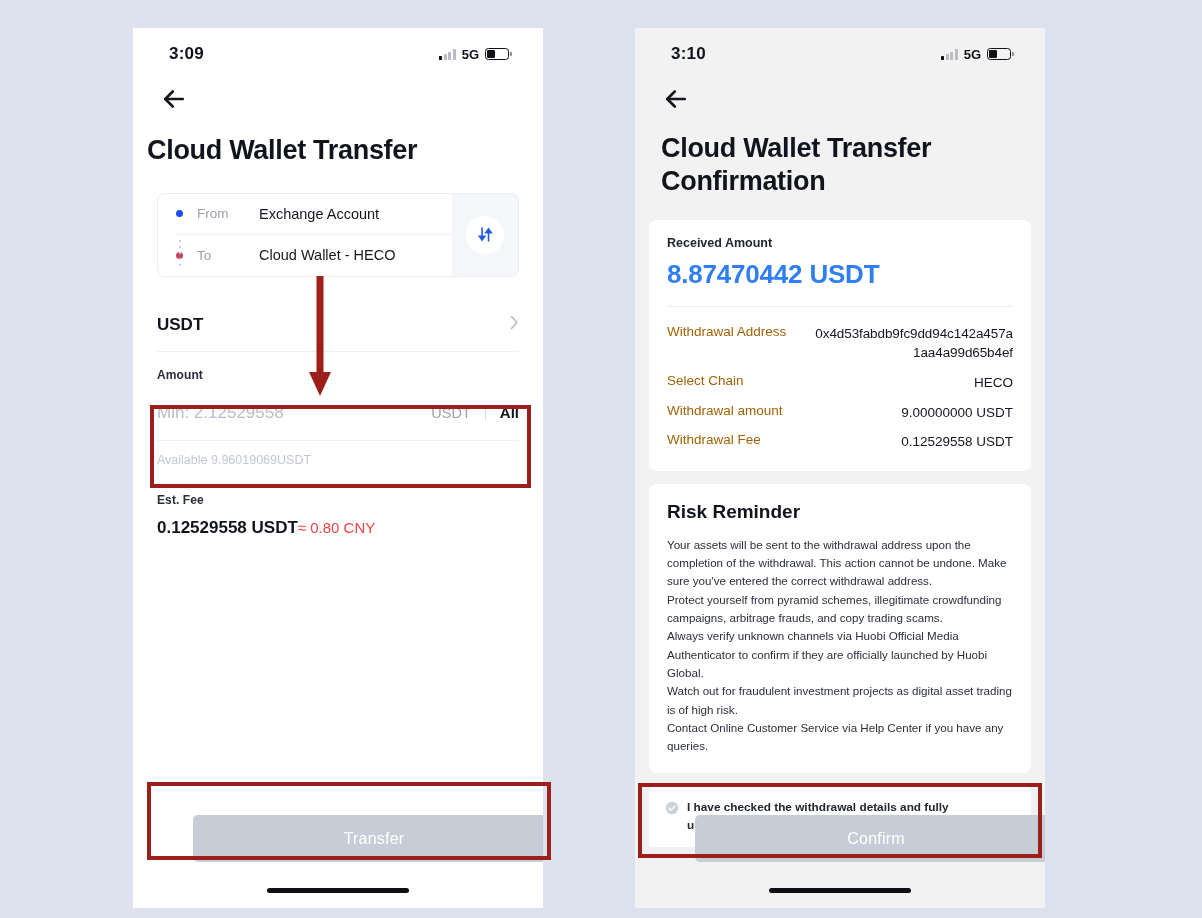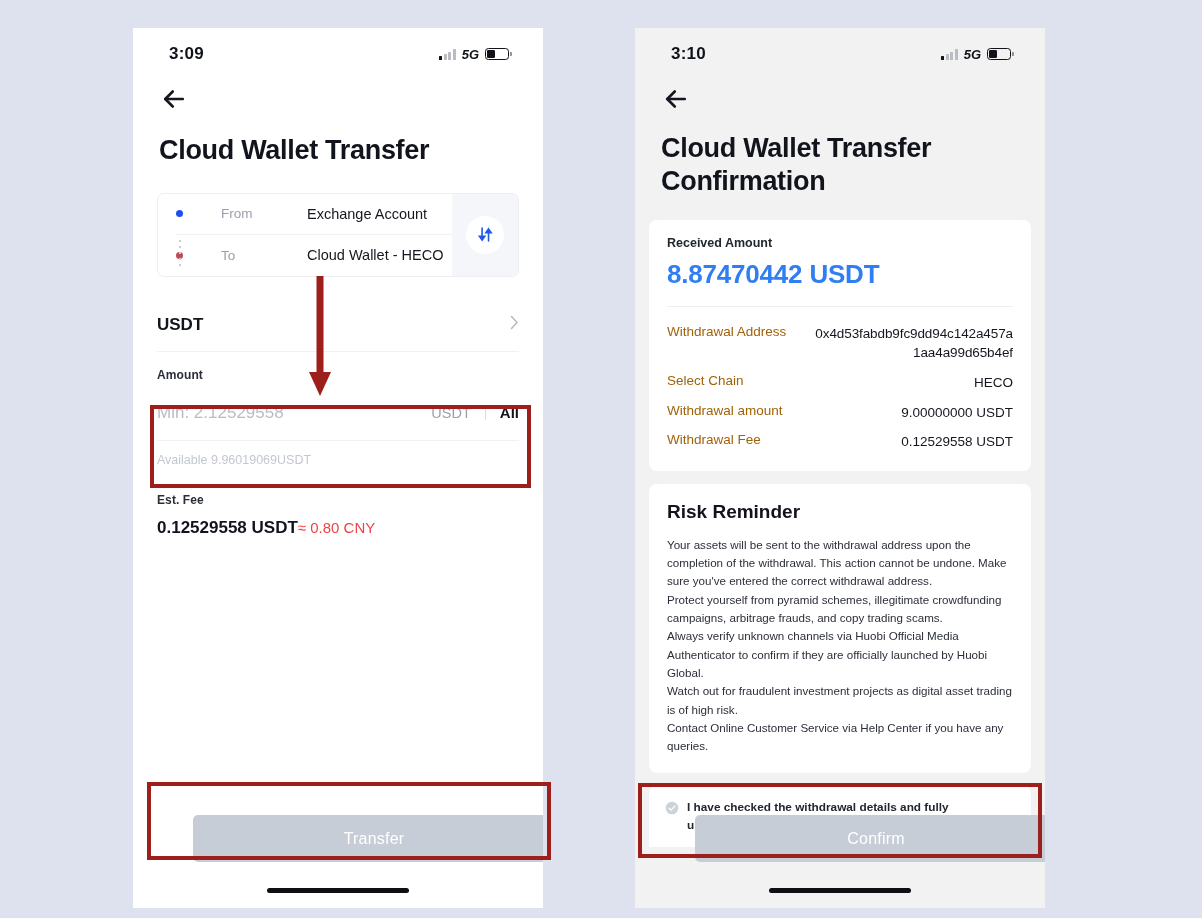--- a/index.html
+++ b/index.html
@@ -21,21 +21,21 @@
   #phone-left  { left: 133px; top: 28px; }
   #phone-right { left: 635px; top: 28px; }
 
   
   .statusbar {
     height: 52px;
     display: flex; align-items: center; justify-content: space-between;
     padding: 0 34px 0 36px;
   }
   .status-time { font-size: 17px; font-weight: bold; color: #10121a; letter-spacing: .2px; }
-  .status-right { display: flex; align-items: center; gap: 6px; font-style: italic; }
+  .status-right { display: flex; align-items: center; gap: 6px; }
   .sig { display: flex; align-items: flex-end; gap: 1.5px; height: 11px; }
   .sig i { display: block; width: 3px; background: #b9bcc2; border-radius: .5px; }
   .sig i:nth-child(1) { height: 4px;  background: #111318; }
   .sig i:nth-child(2) { height: 6px; }
   .sig i:nth-child(3) { height: 8px; }
   .sig i:nth-child(4) { height: 11px; }
   .net { font-size: 13px; font-weight: bold; color: #10121a; }
   .batt {
     position: relative; width: 24px; height: 12px;
     border: 1.4px solid #111318; border-radius: 3.4px;
@@ -49,36 +49,36 @@
 
   
   .backbar { padding: 4px 0 0 26px; height: 44px; }
   .back-arrow { width: 30px; height: 30px; display: block; }
 
   
   .page-title {
     font-size: 27px; font-weight: bold; color: #11141c;
     letter-spacing: -.3px; line-height: 1.22;
   }
-  #phone-left .page-title { padding: 10px 26px 0; }
+  #phone-left .page-title { padding: 10px 14px 0; }
   #phone-right .page-title { padding: 8px 26px 22px; }
 
   
   .lft-body { padding: 0 24px; }
 
   .fromto-wrap {
     margin-top: 26px;
     display: flex;
     border: 1px solid #eceef2;
     border-radius: 7px;
     overflow: hidden;
     background: #fff;
   }
   .fromto-rows { flex: 1; padding: 0 0 0 18px; position: relative; }
-  .ft-row { display: flex; align-items: center; height: 41px; gap: 24px; }
+  .ft-row { display: flex; align-items: center; height: 41px; }
   .ft-row.first { border-bottom: 1px solid #f0f1f4; margin-right: 0; }
   .dot { width: 7px; height: 7px; border-radius: 50%; flex: none; }
   .dot.blue { background: #1c4ff0; }
   .dot.red  { background: #c4485a; }
   .ft-label { width: 62px; margin-left: 14px; font-size: 13.5px; color: #9aa0ad; }
   .ft-value { font-size: 14.5px; color: #15181f; font-weight: 500; }
   .ft-dots {
     position: absolute; left: 21px; top: 46px;
     width: 2px; height: 26px;
     background-image: linear-gradient(#c9cdd6 1.6px, transparent 1.6px);

